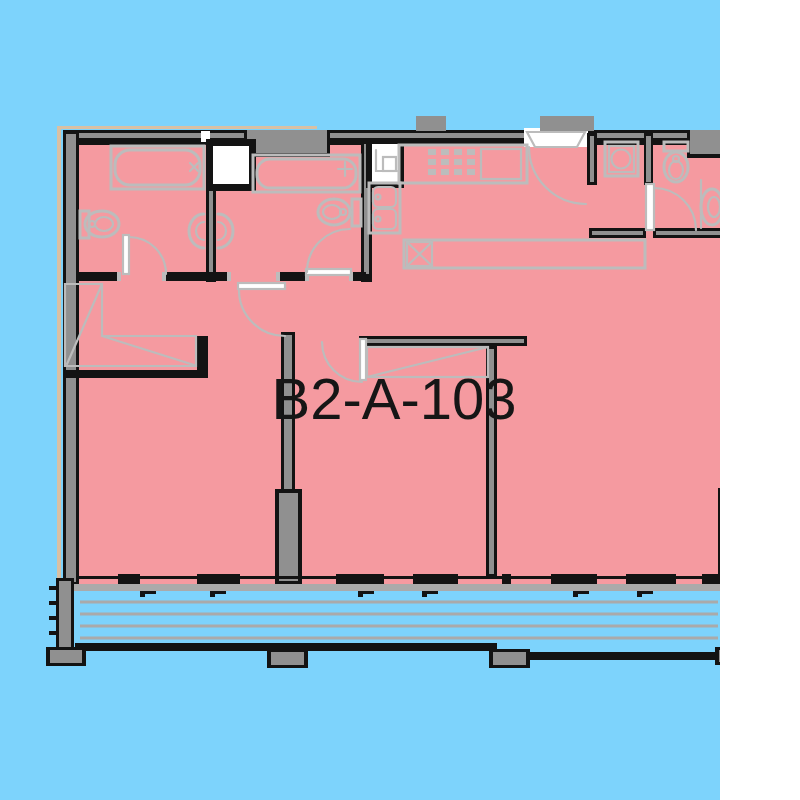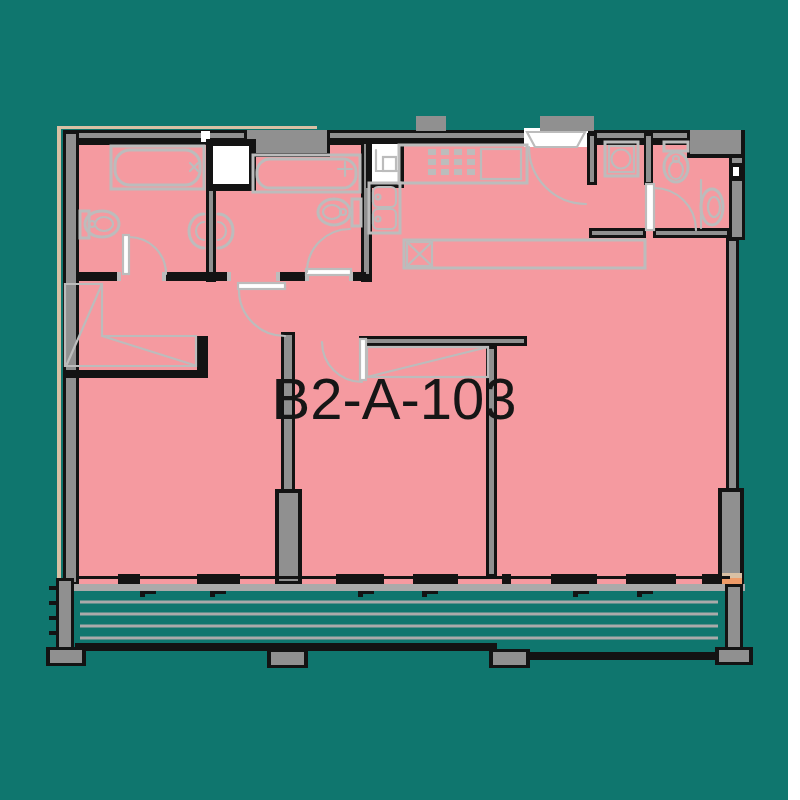--- a/index.html
+++ b/index.html
@@ -1,16 +1,16 @@
 <!DOCTYPE html>
 <html style="--highlight_pink: #f59aa0; --wall_gray: #909090; --fixture_gray: #bcbcbc; --line_black: #131313; --balcony_gray: #aaaaaa; --accent_tan: #d9c0a4; --accent_orange: #ee9b68; --background: #ffffff;"><head>
 <meta charset="utf-8">
 <style>
   html,body{margin:0;padding:0;background:#fff;}
-  .stage{width:788px;height:800px;position:relative;background:#0f766e;overflow:hidden;text-align:center;}
+  .stage{width:720px;height:800px;position:relative;background:#7dd3fc;overflow:hidden;text-align:center;}
   svg{display:block;}
   .blk{fill:var(--line_black);}
   .gry{fill:var(--wall_gray);}
   .pnk{fill:var(--highlight_pink);}
   .wht{fill:#ffffff;}
   .tan{fill:var(--accent_tan);}
   .org{fill:var(--accent_orange);}
   .fx{fill:none;stroke:var(--fixture_gray);stroke-width:3;stroke-linecap:round;}
   .fx2{fill:none;stroke:var(--fixture_gray);stroke-width:2.2;stroke-linecap:round;}
   .fxf{fill:var(--fixture_gray);}

